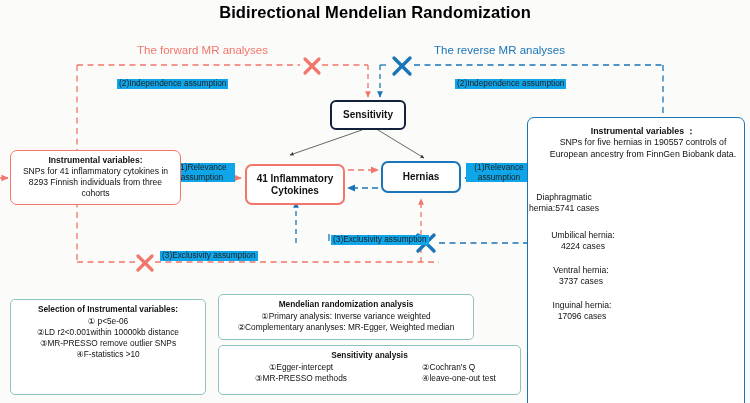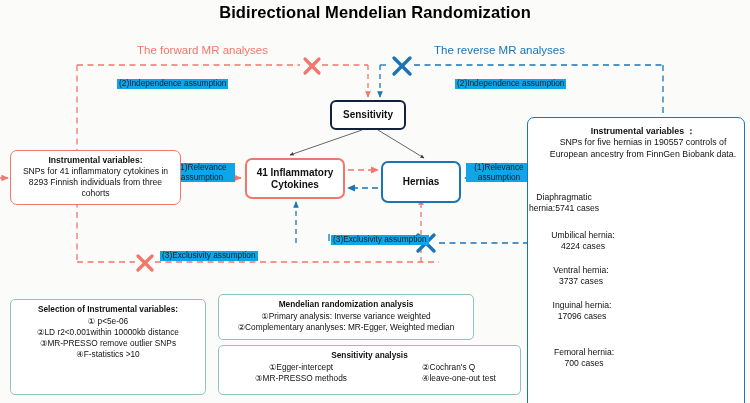--- a/index.html
+++ b/index.html
@@ -37,25 +37,25 @@
     position:absolute;box-sizing:border-box;
     display:flex;align-items:center;justify-content:center;
     text-align:center;background:#fff;
     font-weight:bold;line-height:1.15;
   }
   #node-confounders{
     left:330px;top:100px;width:76px;height:30px;
     border:2.2px solid #14213d;border-radius:6px;font-size:10px;
   }
   #node-cytokines{
-    left:245px;top:158px;width:100px;height:41px;
+    left:245px;top:164px;width:100px;height:41px;
     border:2.2px solid #f2766b;border-radius:7px;font-size:10px;
   }
   #node-hernias{
-    left:381px;top:161px;width:80px;height:42px;
+    left:381px;top:161px;width:80px;height:32px;
     border:2.2px solid #1a74b8;border-radius:7px;font-size:10px;
   }
 
   
   .ivbox{position:absolute;box-sizing:border-box;background:#fff;text-align:center;}
   #iv-left{
     left:10px;top:150px;width:171px;height:55px;
     border:1.4px solid #f2766b;border-radius:7px;
     padding:4px 4px 0 4px;font-size:8.6px;line-height:1.28;
   }
@@ -236,24 +236,20 @@
     <div>4224 cases</div>
   </div>
   <div class="hlab" style="left:540px;top:265px;width:82px;">
     <div>Ventral hernia:</div>
     <div>3737 cases</div>
   </div>
   <div class="hlab" style="left:540px;top:300px;width:84px;">
     <div>Inguinal hernia:</div>
     <div>17096 cases</div>
   </div>
-  <div class="hlab" style="left:542px;top:347px;width:84px;">
-    <div>Femoral hernia:</div>
-    <div>700 cases</div>
-  </div>
 
   <div class="mbox" id="box-selection">
     <span class="mhead">Selection of Instrumental variables:</span>
     <div>① p&lt;5e-06</div>
     <div>②LD r2&lt;0.001within 10000kb distance</div>
     <div>③MR-PRESSO remove outlier SNPs</div>
     <div>④F-statistics &gt;10</div>
   </div>
 
   <div class="mbox" id="box-mr">

